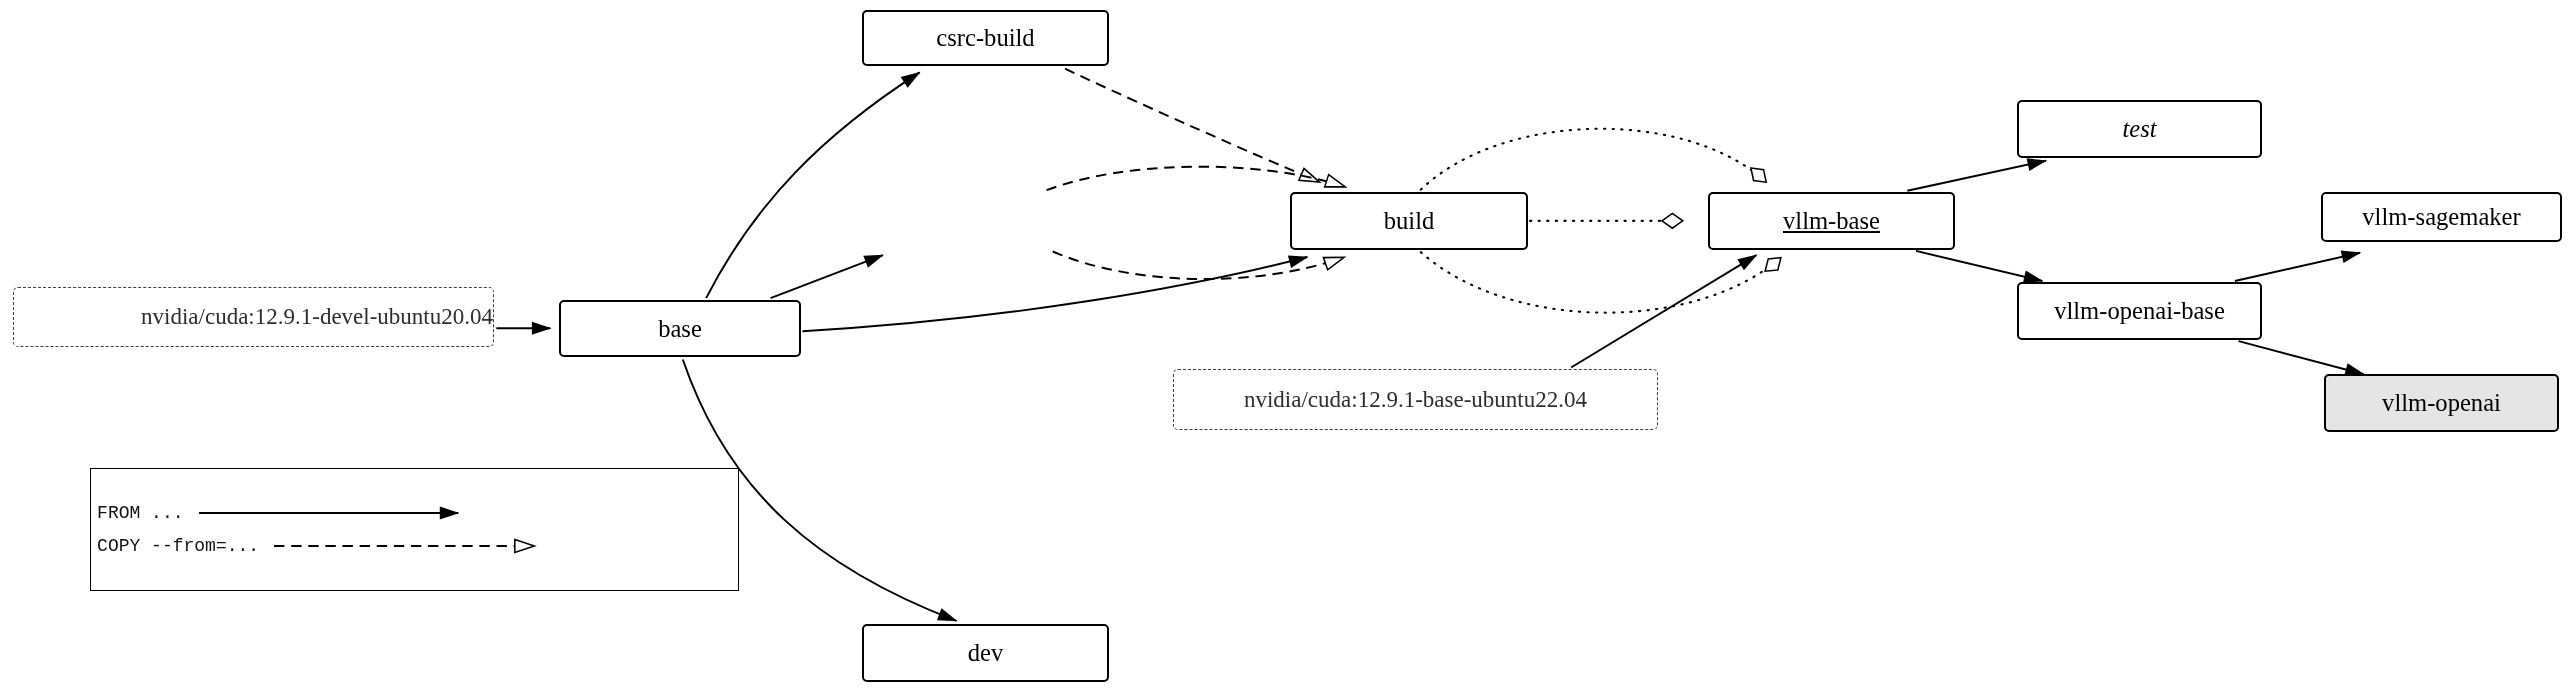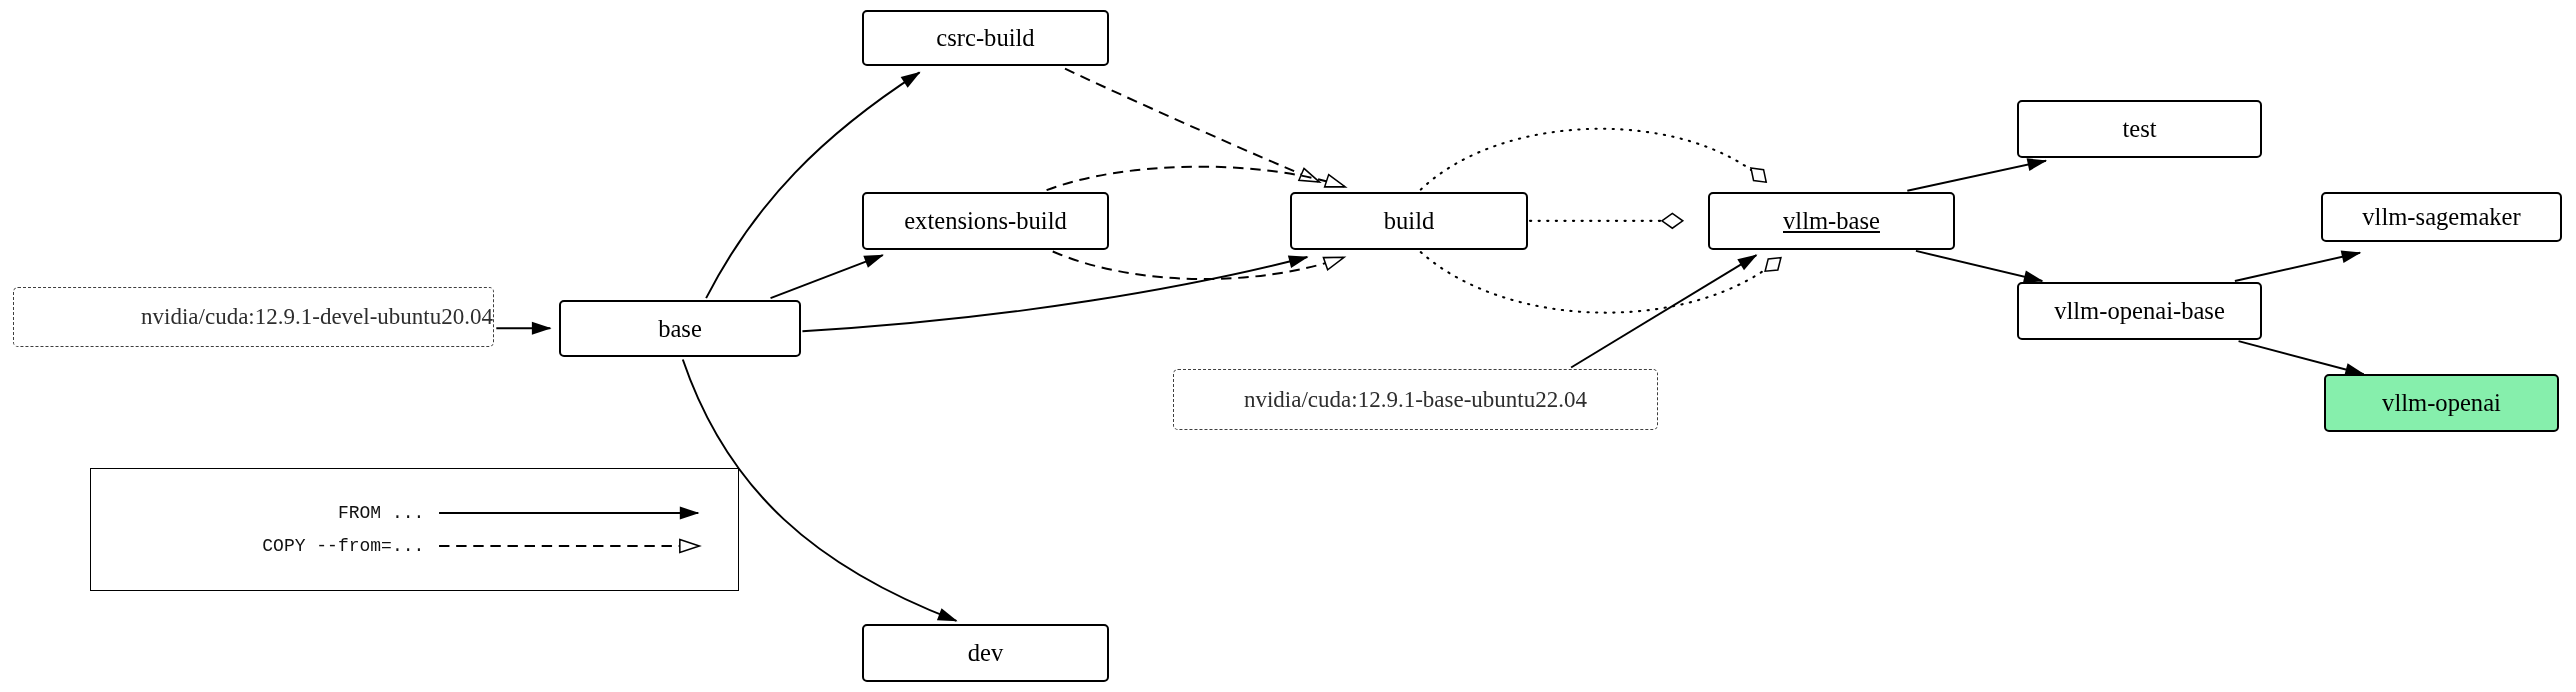--- a/index.html
+++ b/index.html
@@ -22,34 +22,34 @@
     font-size: 24.6px;
     color: #000000;
     white-space: nowrap;
     z-index: 2;
   }
   .node.dashed {
     border: 1.8px dashed #3f3f3f;
     color: #2e2e2e;
     font-size: 23px;
   }
-  .node.filled { background: #86efac; }
+  .node.filled { background: #e5e5e5; }
 
   .legend-box {
     position: absolute;
     left: 90px; top: 468px; width: 649px; height: 123px;
     border: 1.5px solid #000000;
     background: #ffffff;
     display: flex; flex-direction: column; justify-content: center;
     padding: 6.1px 14.7px 6.1px 6.1px;
     gap: 8.6px;
     z-index: 2;
   }
   .legend-row {
-    display: flex; align-items: center; justify-content: flex-end;
+    display: flex; align-items: center; justify-content: flex-start;
     height: 24.6px;
   }
   .legend-label {
     font-family: "Liberation Mono", "DejaVu Sans Mono", monospace;
     font-size: 18px;
     color: #111111;
     text-align: right;
     margin-right: 11px;
     white-space: pre;
   }
@@ -98,37 +98,34 @@
   </div>
 
   <div class="node" style="left:559px; top:300px; width:242px; height:57px;">
     <span>base</span>
   </div>
 
   <div class="node" style="left:862px; top:9.8px; width:247px; height:56px;">
     <span>csrc-build</span>
   </div>
 
-  <div class="node" style="left:862px; top:192px; width:247px; height:58px;">
-    <span>extensions-build</span>
-  </div>
 
   <div class="node" style="left:1290px; top:192px; width:238px; height:58px;">
     <span>build</span>
   </div>
 
   <div class="node dashed" style="left:1163px; top:369px; width:485px; height:61px;margin-left:10px;">
     <span>nvidia/cuda:12.9.1-base-ubuntu22.04</span>
   </div>
 
   <div class="node" style="left:1708px; top:192px; width:247px; height:58px;text-decoration:underline;">
     <span>vllm-base</span>
   </div>
 
-  <div class="node" style="left:2017px; top:100px; width:245px; height:58px;">
+  <div class="node" style="left:2017px; top:100px; width:245px; height:58px;font-style:italic;">
     <span>test</span>
   </div>
 
   <div class="node" style="left:2321px; top:192px; width:241px; height:50px;">
     <span>vllm-sagemaker</span>
   </div>
 
   <div class="node" style="left:2017px; top:282px; width:245px; height:58px;">
     <span>vllm-openai-base</span>
   </div>

